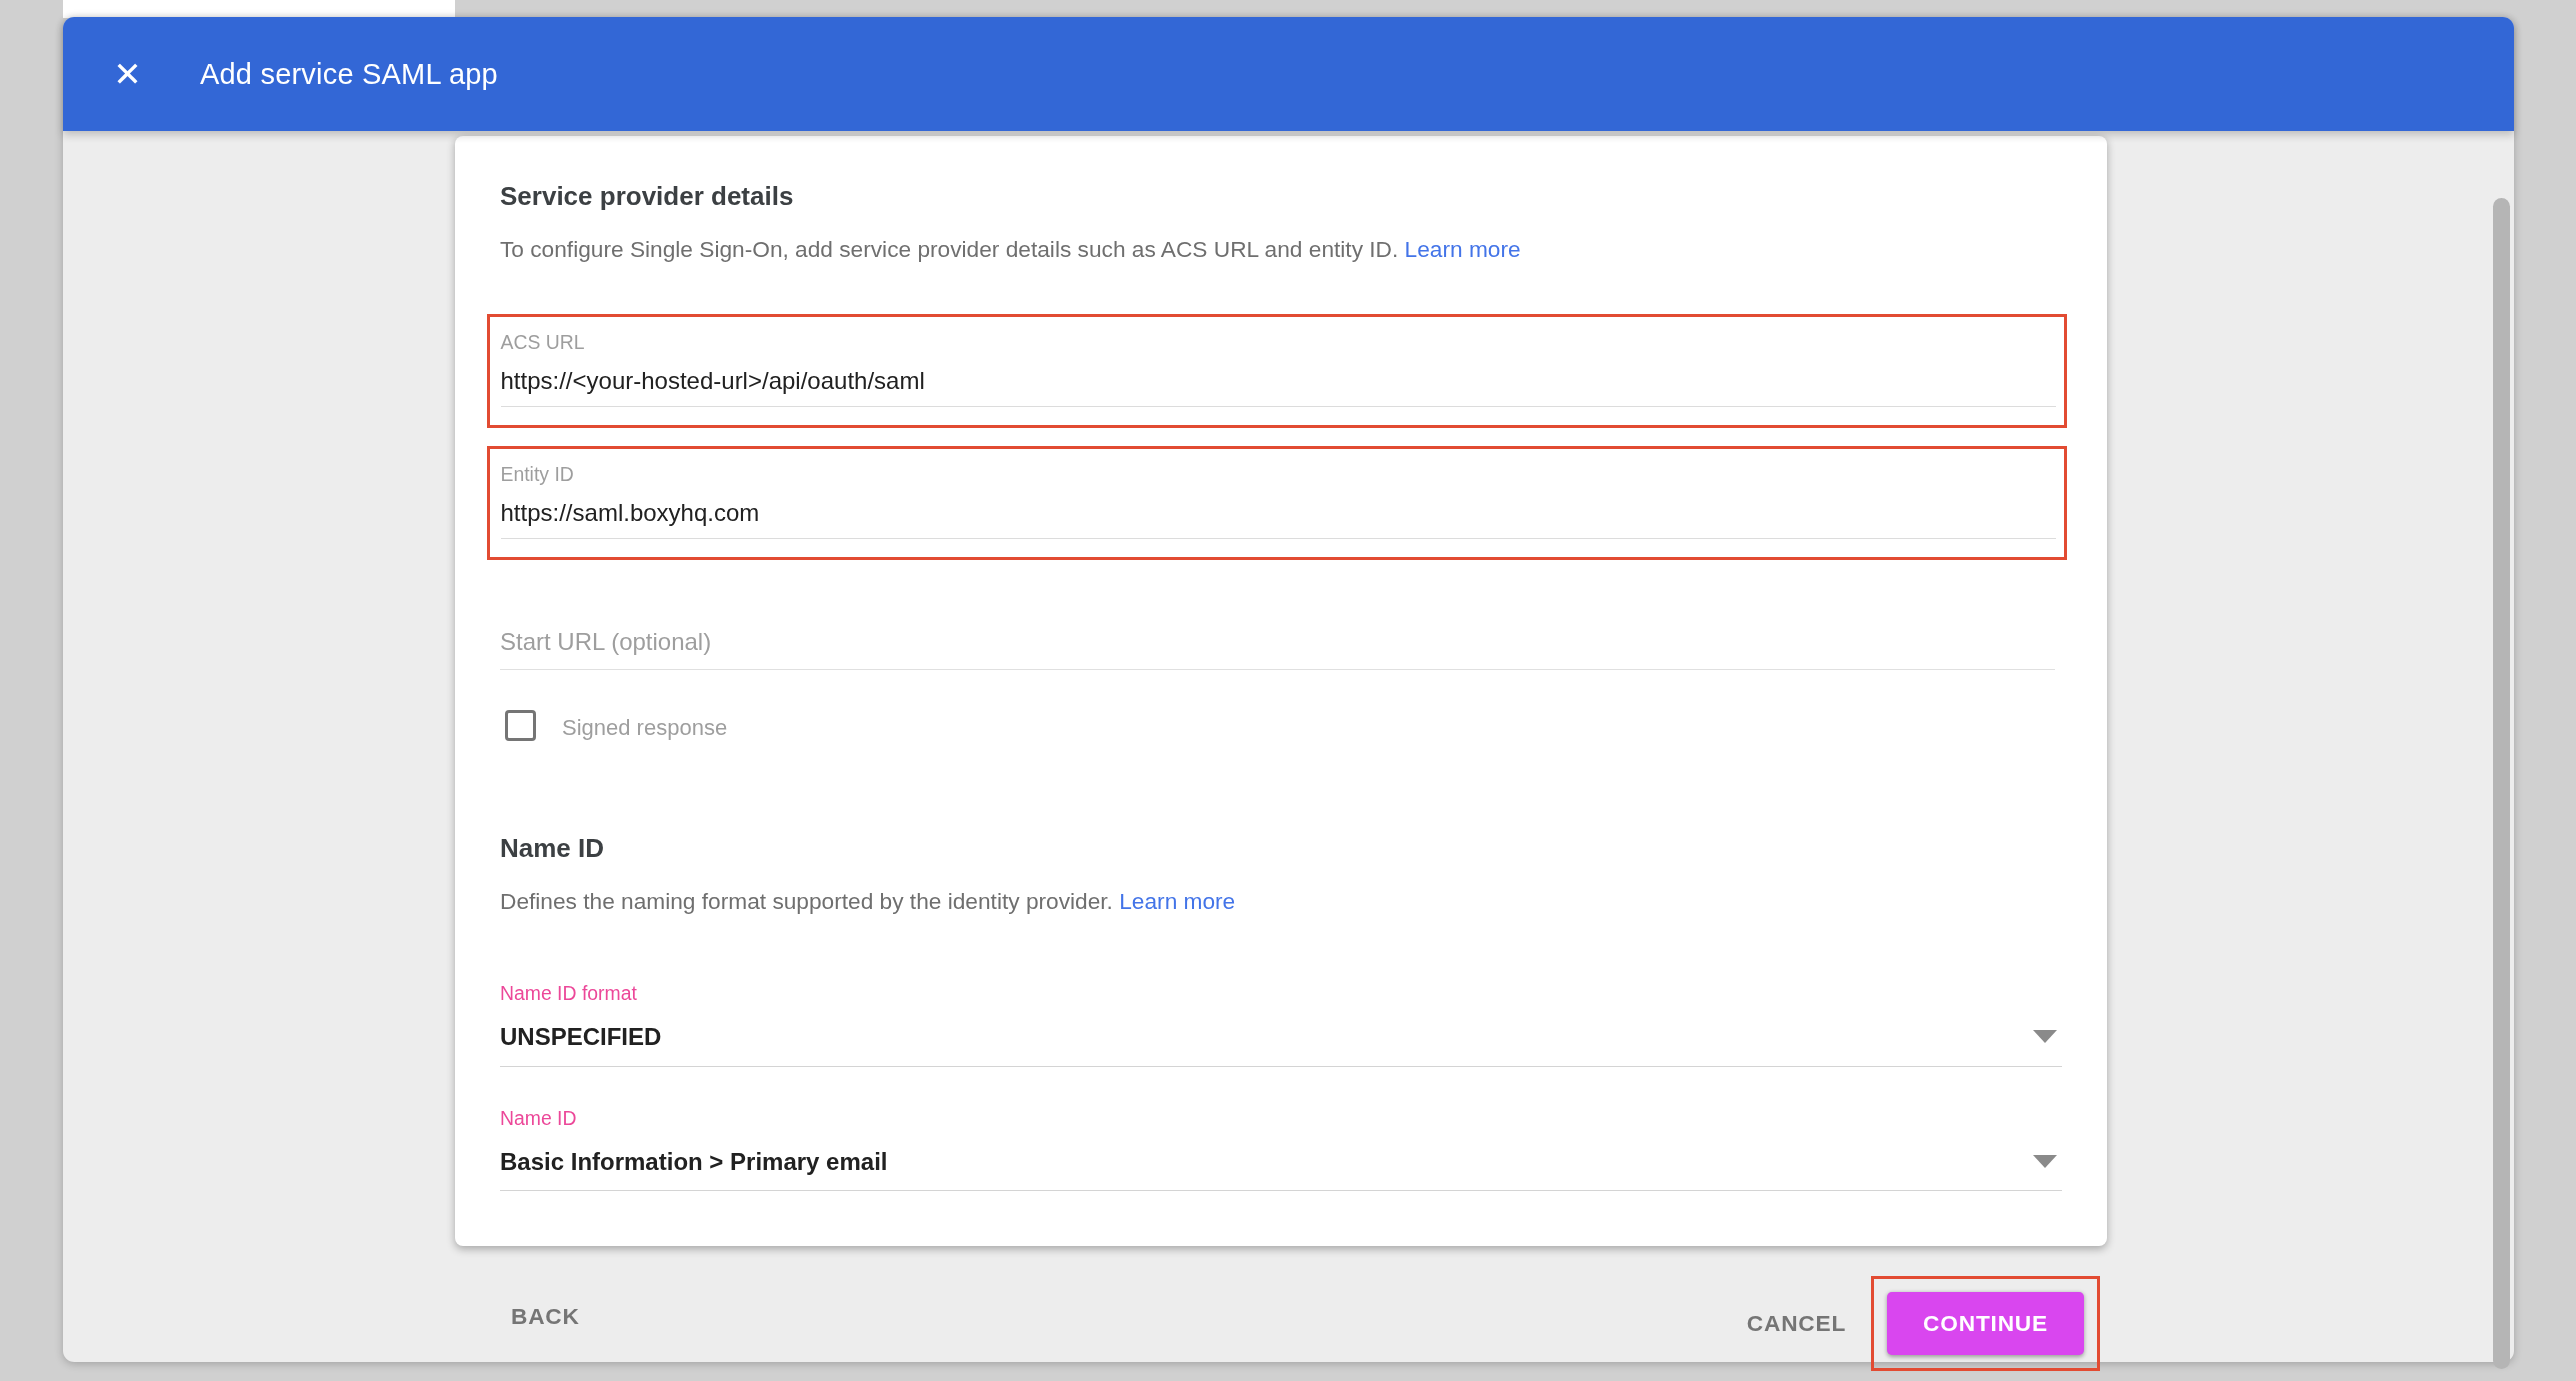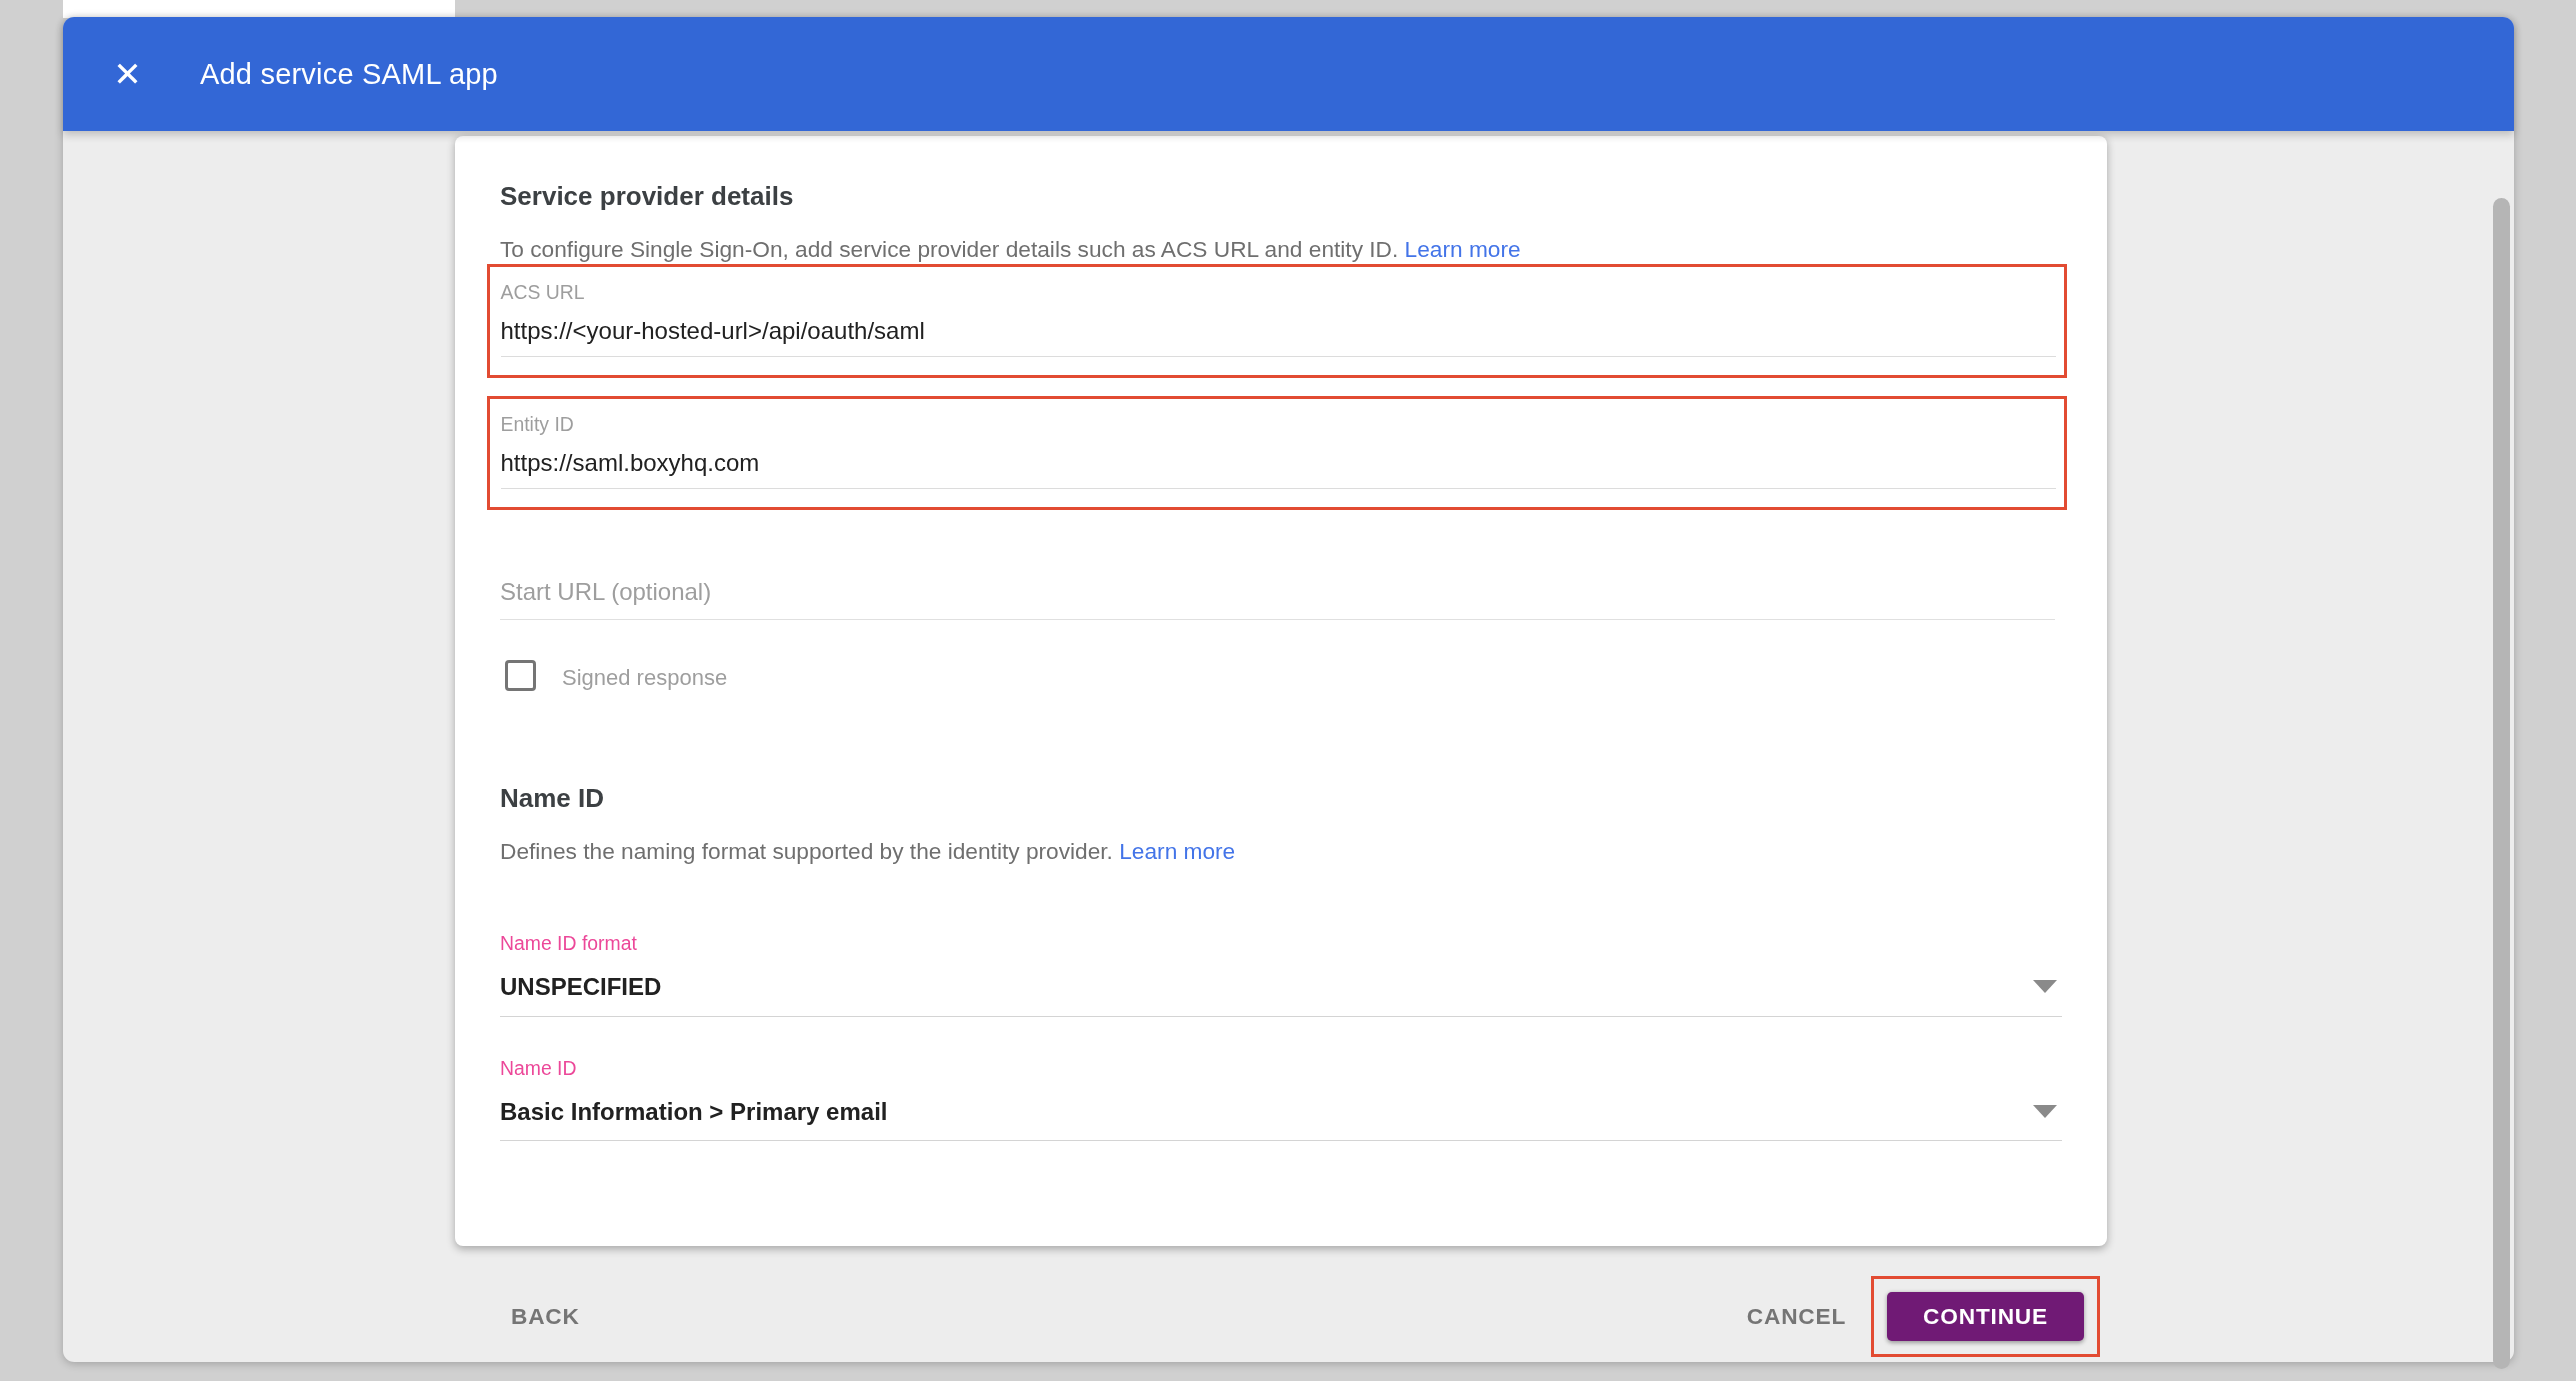--- a/index.html
+++ b/index.html
@@ -44,21 +44,21 @@
   .section-desc{
     margin:22.7px 45px 0;font-size:22.7px;line-height:29px;color:#6f6f6f;
   }
   .learn-more{color:#4374e8;cursor:pointer;text-decoration:none;}
   
   .hl-box{
     margin:0 40px 0 32px;
     border:3.2px solid #e24b32;
     padding:13px 8px 18px 10.5px;
   }
-  #acs-box{}
+  #acs-box{margin-top:50px;}
   #entity-box{margin-top:18px;}
   .field-label{font-size:19.4px;line-height:24px;color:#9e9e9e;}
   .field-input{
     display:block;width:100%;box-sizing:border-box;
     margin-top:13px;padding:0 0 11.3px 0;
     font-family:"Liberation Sans",sans-serif;
     font-size:24px;color:#212121;
     background:transparent;border:none;outline:none;
     border-bottom:1.6px solid #dcdcdc;
   }
@@ -91,22 +91,22 @@
     font-size:22.7px;color:#757575;font-weight:700;letter-spacing:0.8px;cursor:pointer;user-select:none;
   }
   #back-btn{position:absolute;left:448px;top:1277px;height:45px;line-height:45px;}
   #footer-right{
     position:absolute;right:414px;top:1259px;
     display:flex;align-items:center;gap:25px;
   }
   #continue-hl{border:3.2px solid #e24b32;padding:13px;}
   #continue-btn{
     display:block;border:none;cursor:pointer;
-    height:49px;line-height:49px;padding:0 36px;border-radius:4.9px;
-    background:#701a75;color:#ffffff;
+    height:63px;line-height:49px;padding:0 36px;border-radius:4.9px;
+    background:#d946ef;color:#ffffff;
     font-family:"Liberation Sans",sans-serif;
     font-size:22.7px;font-weight:700;letter-spacing:0.8px;
     box-shadow:0 1.6px 4px rgba(0,0,0,0.35);
   }
   
   #scroll-thumb{
     position:absolute;left:2493px;top:198px;width:17px;height:1171px;
     background:#b5b5b5;border-radius:9px;z-index:6;cursor:grab;
   }
 </style>

